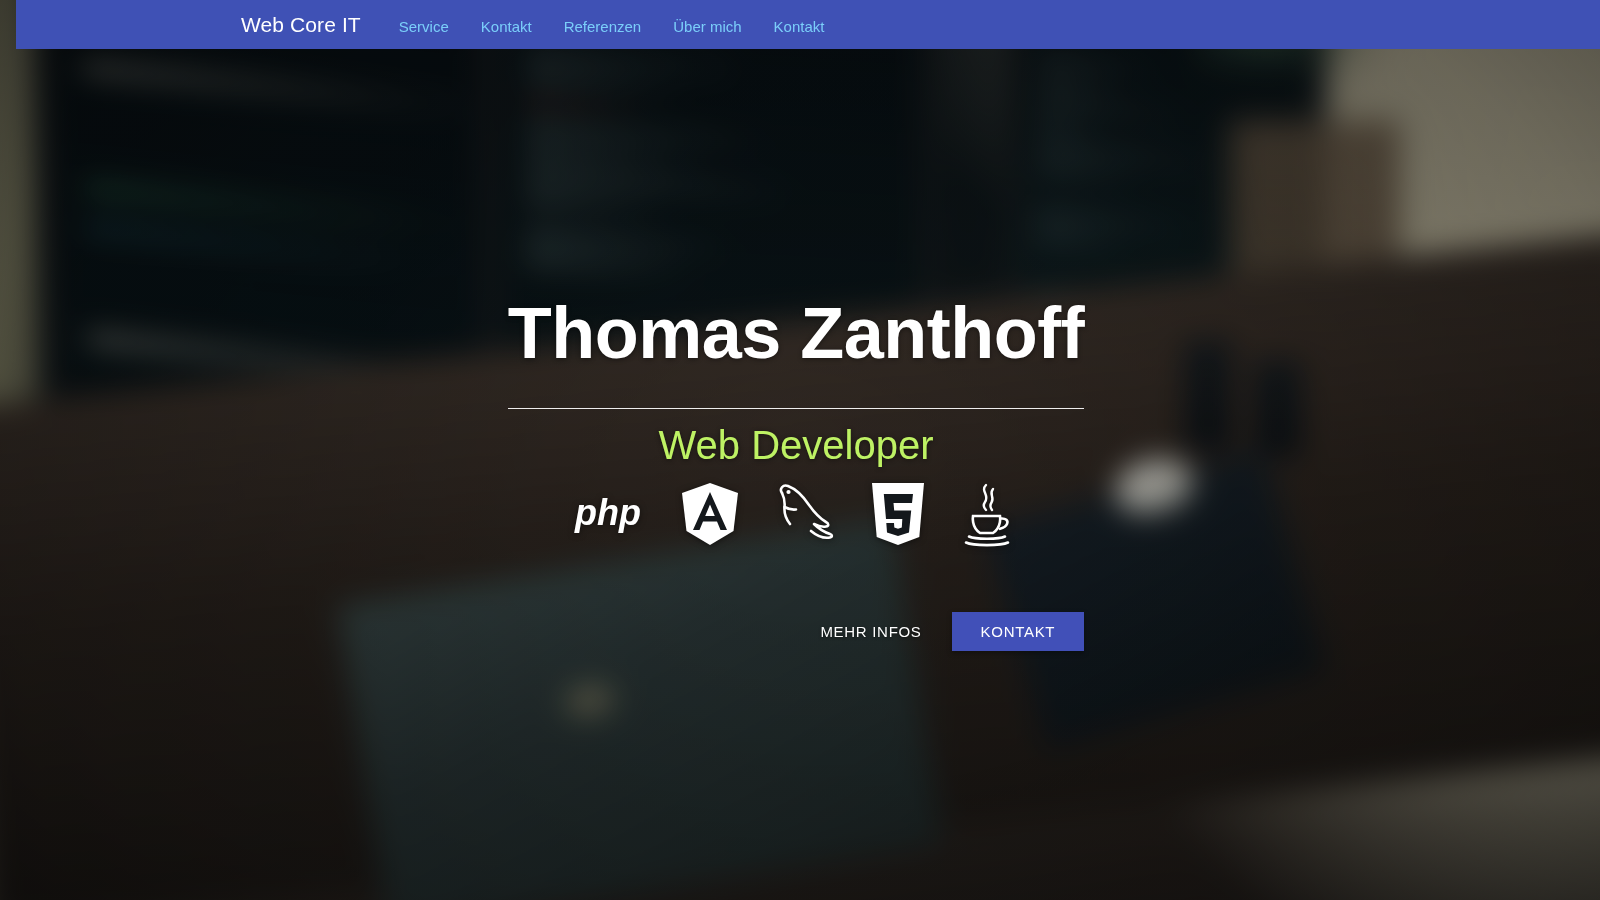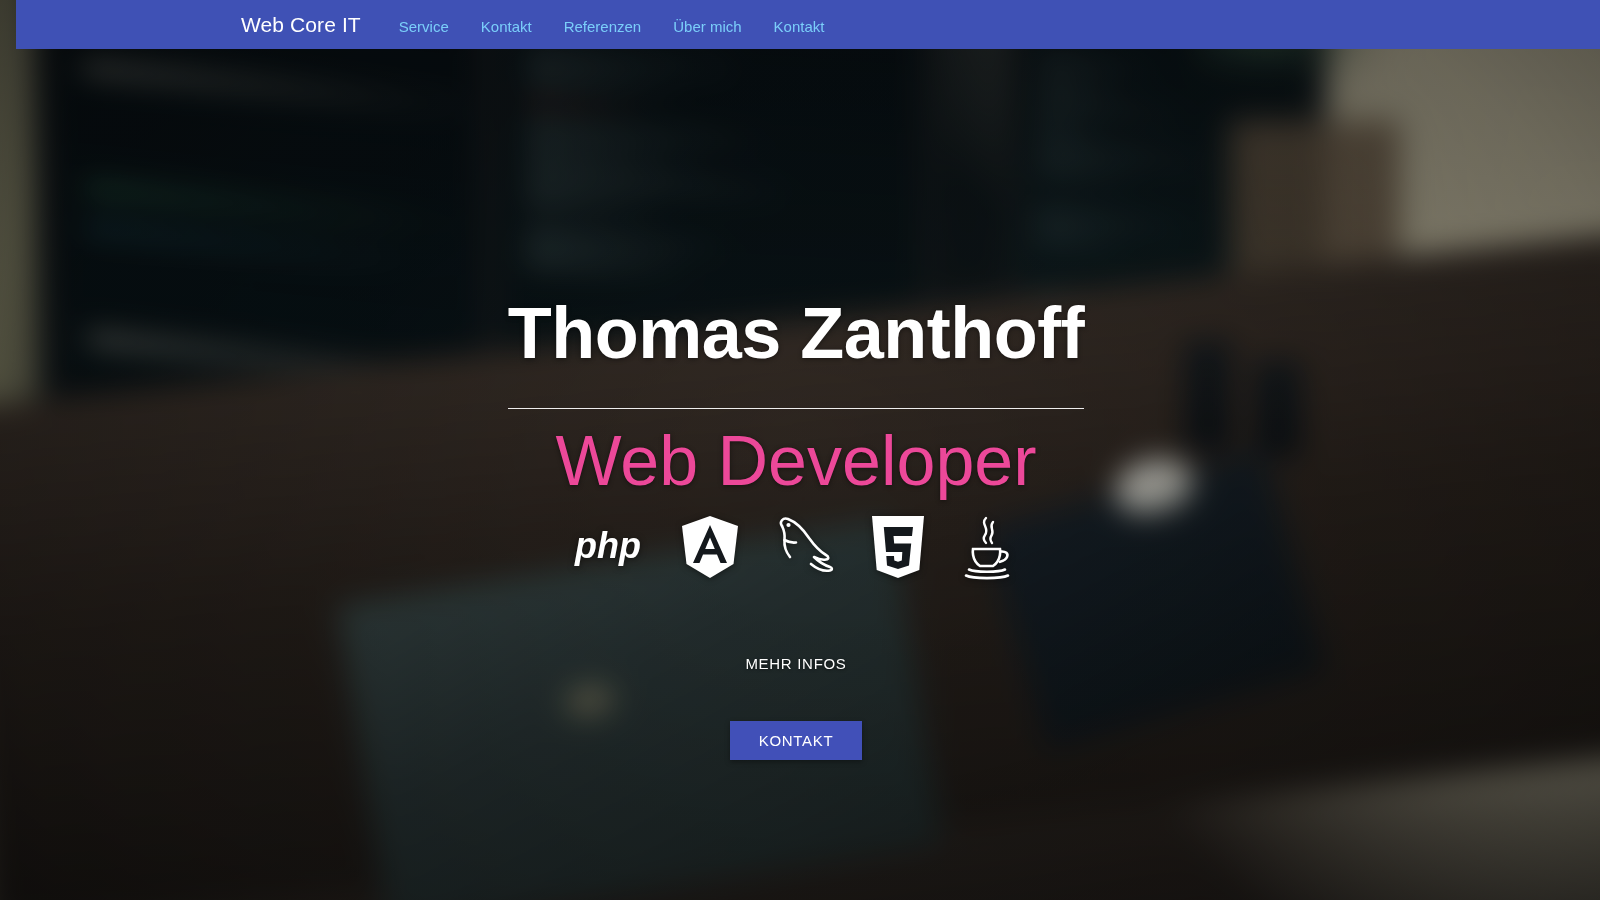--- a/index.html
+++ b/index.html
@@ -161,37 +161,37 @@
   .hero-title {
     color:#fff; font-size:72px; font-weight:700; line-height:1.05;
     letter-spacing:-0.5px;
     text-shadow:0 1px 5px rgba(0,0,0,0.45);
   }
   .hero-rule {
     width:576px; height:1px; background:#ffffff; opacity:.92;
     margin:36px auto 0;
   }
   .hero-subtitle {
-    color:#ec4899; font-size:70px; font-weight:300; line-height:1.1;
+    color:#bef264; font-size:40px; font-weight:300; line-height:1.1;
     margin-top:14px;
     text-shadow:0 1px 5px rgba(0,0,0,0.45);
   }
 
   
   .tech-row {
     display:flex; align-items:center; justify-content:center;
     gap:28px; margin-top:6px; height:82px;
   }
   .tech-icon { display:flex; align-items:center; justify-content:center; }
   .tech-icon svg { display:block; filter:drop-shadow(0 1px 3px rgba(0,0,0,0.5)); }
 
   
   .btn-row {
-    display:flex; align-items:center; justify-content:space-between;
-    gap:39px; margin-top:57px;flex-direction:column;
+    display:flex; align-items:center; justify-content:flex-end;
+    gap:14px; margin-top:57px;
   }
   .btn {
     font-size:15px; letter-spacing:.7px; font-weight:400;
     cursor:pointer; border:none; font-family:inherit;
   }
   .btn-flat {
     background:transparent; color:#fff; padding:10px 16px;
     text-shadow:0 1px 3px rgba(0,0,0,0.5);
   }
   .btn-raised {

